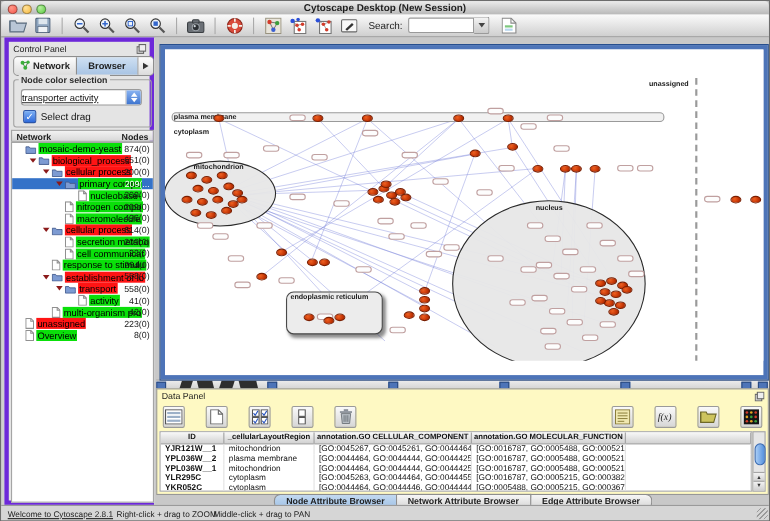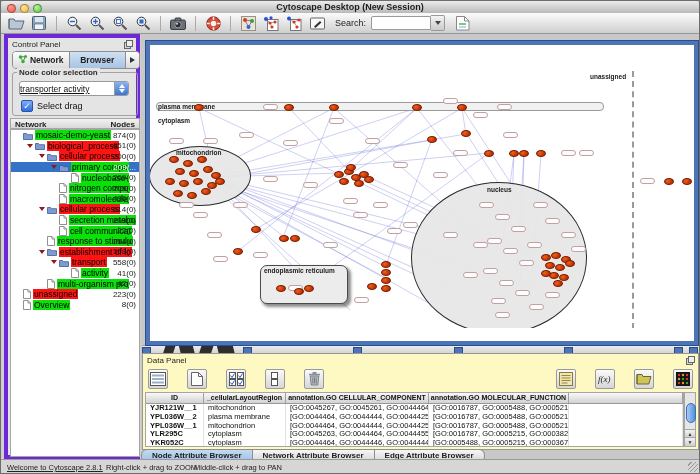--- a/index.html
+++ b/index.html
@@ -82,21 +82,21 @@
   .dp-table{position:absolute;left:2px;top:38px;width:539px;height:55px;background:#fff;overflow:hidden;border:1px solid #a5a5a5;box-sizing:border-box;}
   .dt-row{display:grid;grid-template-columns:58px 82px 143px 140px 1fr;height:8.8px;}
   .dt-row.header{background:linear-gradient(#f8f8f8,#d2d2d2);border-bottom:1px solid #9a9a9a;height:10px;}
   .dt-cell{font-size:7.5px;line-height:8.8px;color:#111;padding-left:4px;white-space:nowrap;overflow:hidden;border-right:1px solid #e2e2e2;}
   .dt-row.header .dt-cell{font-size:7px;font-weight:bold;text-align:center;padding-left:0;line-height:10px;border-right:1px solid #a0a0a0;}
   .dt-cell.id{font-weight:bold;}
   .dp-scroll{position:absolute;right:2px;top:38px;width:12px;height:55px;background:#e6e6e6;border:1px solid #a5a5a5;box-sizing:border-box;}
   .dp-thumb{position:absolute;left:1px;top:10px;width:8px;height:18px;border-radius:5px;background:linear-gradient(90deg,#a8cdf6,#538fdd);border:0.5px solid #3b6db4;}
   .dp-sarrow{position:absolute;left:0;width:10px;height:8px;background:linear-gradient(#f2f2f2,#cfcfcf);border-top:1px solid #a5a5a5;text-align:center;font-size:5px;line-height:8px;color:#333;}
   
-  .bottom-tabs{position:absolute;left:140px;top:448px;width:560px;height:13px;display:flex;justify-content:flex-start;align-items:center;}
+  .bottom-tabs{position:absolute;left:140px;top:448px;width:560px;height:13px;display:flex;justify-content:center;align-items:center;}
   .btab{height:12px;line-height:12px;padding:0 10px;font-size:8px;font-weight:bold;color:#222;background:linear-gradient(#f6f6f6,#d5d5d5);border:1px solid #8e8e8e;border-left:none;}
   .btab:first-child{border-left:1px solid #8e8e8e;border-radius:6px 0 0 6px;}
   .btab:last-child{border-radius:0 6px 6px 0;}
   .btab.selected{background:linear-gradient(#c3d9f0,#9fc1e6);}
   .statusbar{position:absolute;left:0;bottom:0;width:100%;height:13px;background:#d6d6d6;border-top:1px solid #9a9a9a;}
   .status-text{position:absolute;top:3px;font-size:7.5px;color:#222;white-space:nowrap;}
   .resize-grip{position:absolute;right:1px;bottom:1px;width:10px;height:10px;background:repeating-linear-gradient(135deg,transparent 0 2px,#9a9a9a 2px 3px);}
 </style>
 </head>
 <body>

